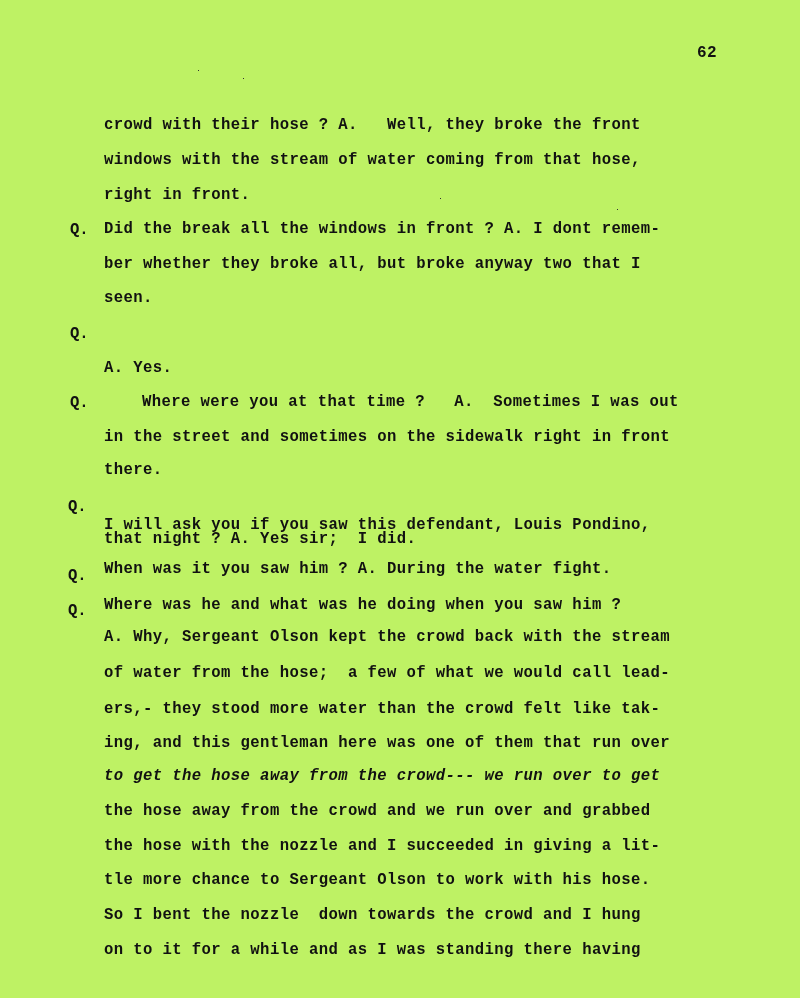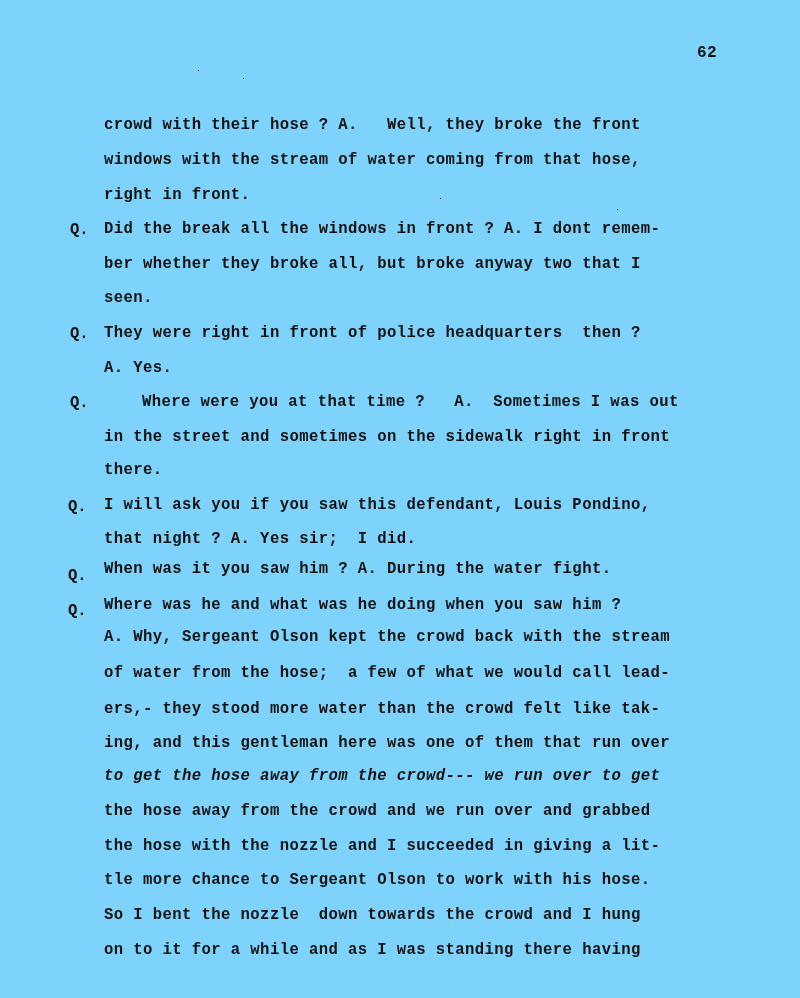--- a/index.html
+++ b/index.html
@@ -14,21 +14,21 @@
       overflow: hidden;
       font-family: "Liberation Mono", "DejaVu Sans Mono", monospace;
       color: #111111;
     }
     .page {
       position: absolute;
       left: 0;
       top: 0;
       width: 800px;
       height: 998px;
-      background: #7dd3fc;
+      background: #bef264;
     }
     .page-number {
       position: absolute;
       left: 697px;
       top: 44px;
       font-size: 16px;
       font-weight: bold;
       letter-spacing: 0.5px;
     }
     .line {
@@ -67,30 +67,29 @@
   <div class="line" style="left:104px;top:116px;">crowd with their hose ? A.   Well, they broke the front</div>
   <div class="line" style="left:104px;top:151px;">windows with the stream of water coming from that hose,</div>
   <div class="line" style="left:104px;top:186px;">right in front.</div>
 
   <div class="qmark" style="left:70px;top:221px;">Q.</div>
   <div class="line" style="left:104px;top:220px;">Did the break all the windows in front ? A. I dont remem-</div>
   <div class="line" style="left:104px;top:255px;">ber whether they broke all, but broke anyway two that I</div>
   <div class="line" style="left:104px;top:289px;">seen.</div>
 
   <div class="qmark" style="left:70px;top:325px;">Q.</div>
-  <div class="line" style="left:104px;top:324px;">They were right in front of police headquarters  then ?</div>
   <div class="line" style="left:104px;top:359px;">A. Yes.</div>
 
   <div class="qmark" style="left:70px;top:394px;">Q.</div>
   <div class="line" style="left:104px;top:393px;margin-left:38px;">Where were you at that time ?   A.  Sometimes I was out</div>
   <div class="line" style="left:104px;top:428px;">in the street and sometimes on the sidewalk right in front</div>
   <div class="line" style="left:104px;top:461px;">there.</div>
 
   <div class="qmark" style="left:68px;top:498px;">Q.</div>
-  <div class="line" style="left:104px;top:496px;">I will ask you if you saw this defendant, Louis Pondino,</div>
+  <div class="line" style="left:104px;top:516px;">I will ask you if you saw this defendant, Louis Pondino,</div>
   <div class="line" style="left:104px;top:530px;">that night ? A. Yes sir;  I did.</div>
 
   <div class="qmark" style="left:68px;top:567px;">Q.</div>
   <div class="line" style="left:104px;top:560px;">When was it you saw him ? A. During the water fight.</div>
 
   <div class="qmark" style="left:68px;top:602px;">Q.</div>
   <div class="line" style="left:104px;top:596px;">Where was he and what was he doing when you saw him ?</div>
   <div class="line" style="left:104px;top:628px;">A. Why, Sergeant Olson kept the crowd back with the stream</div>
   <div class="line" style="left:104px;top:664px;">of water from the hose;  a few of what we would call lead-</div>
   <div class="line" style="left:104px;top:700px;">ers,- they stood more water than the crowd felt like tak-</div>

